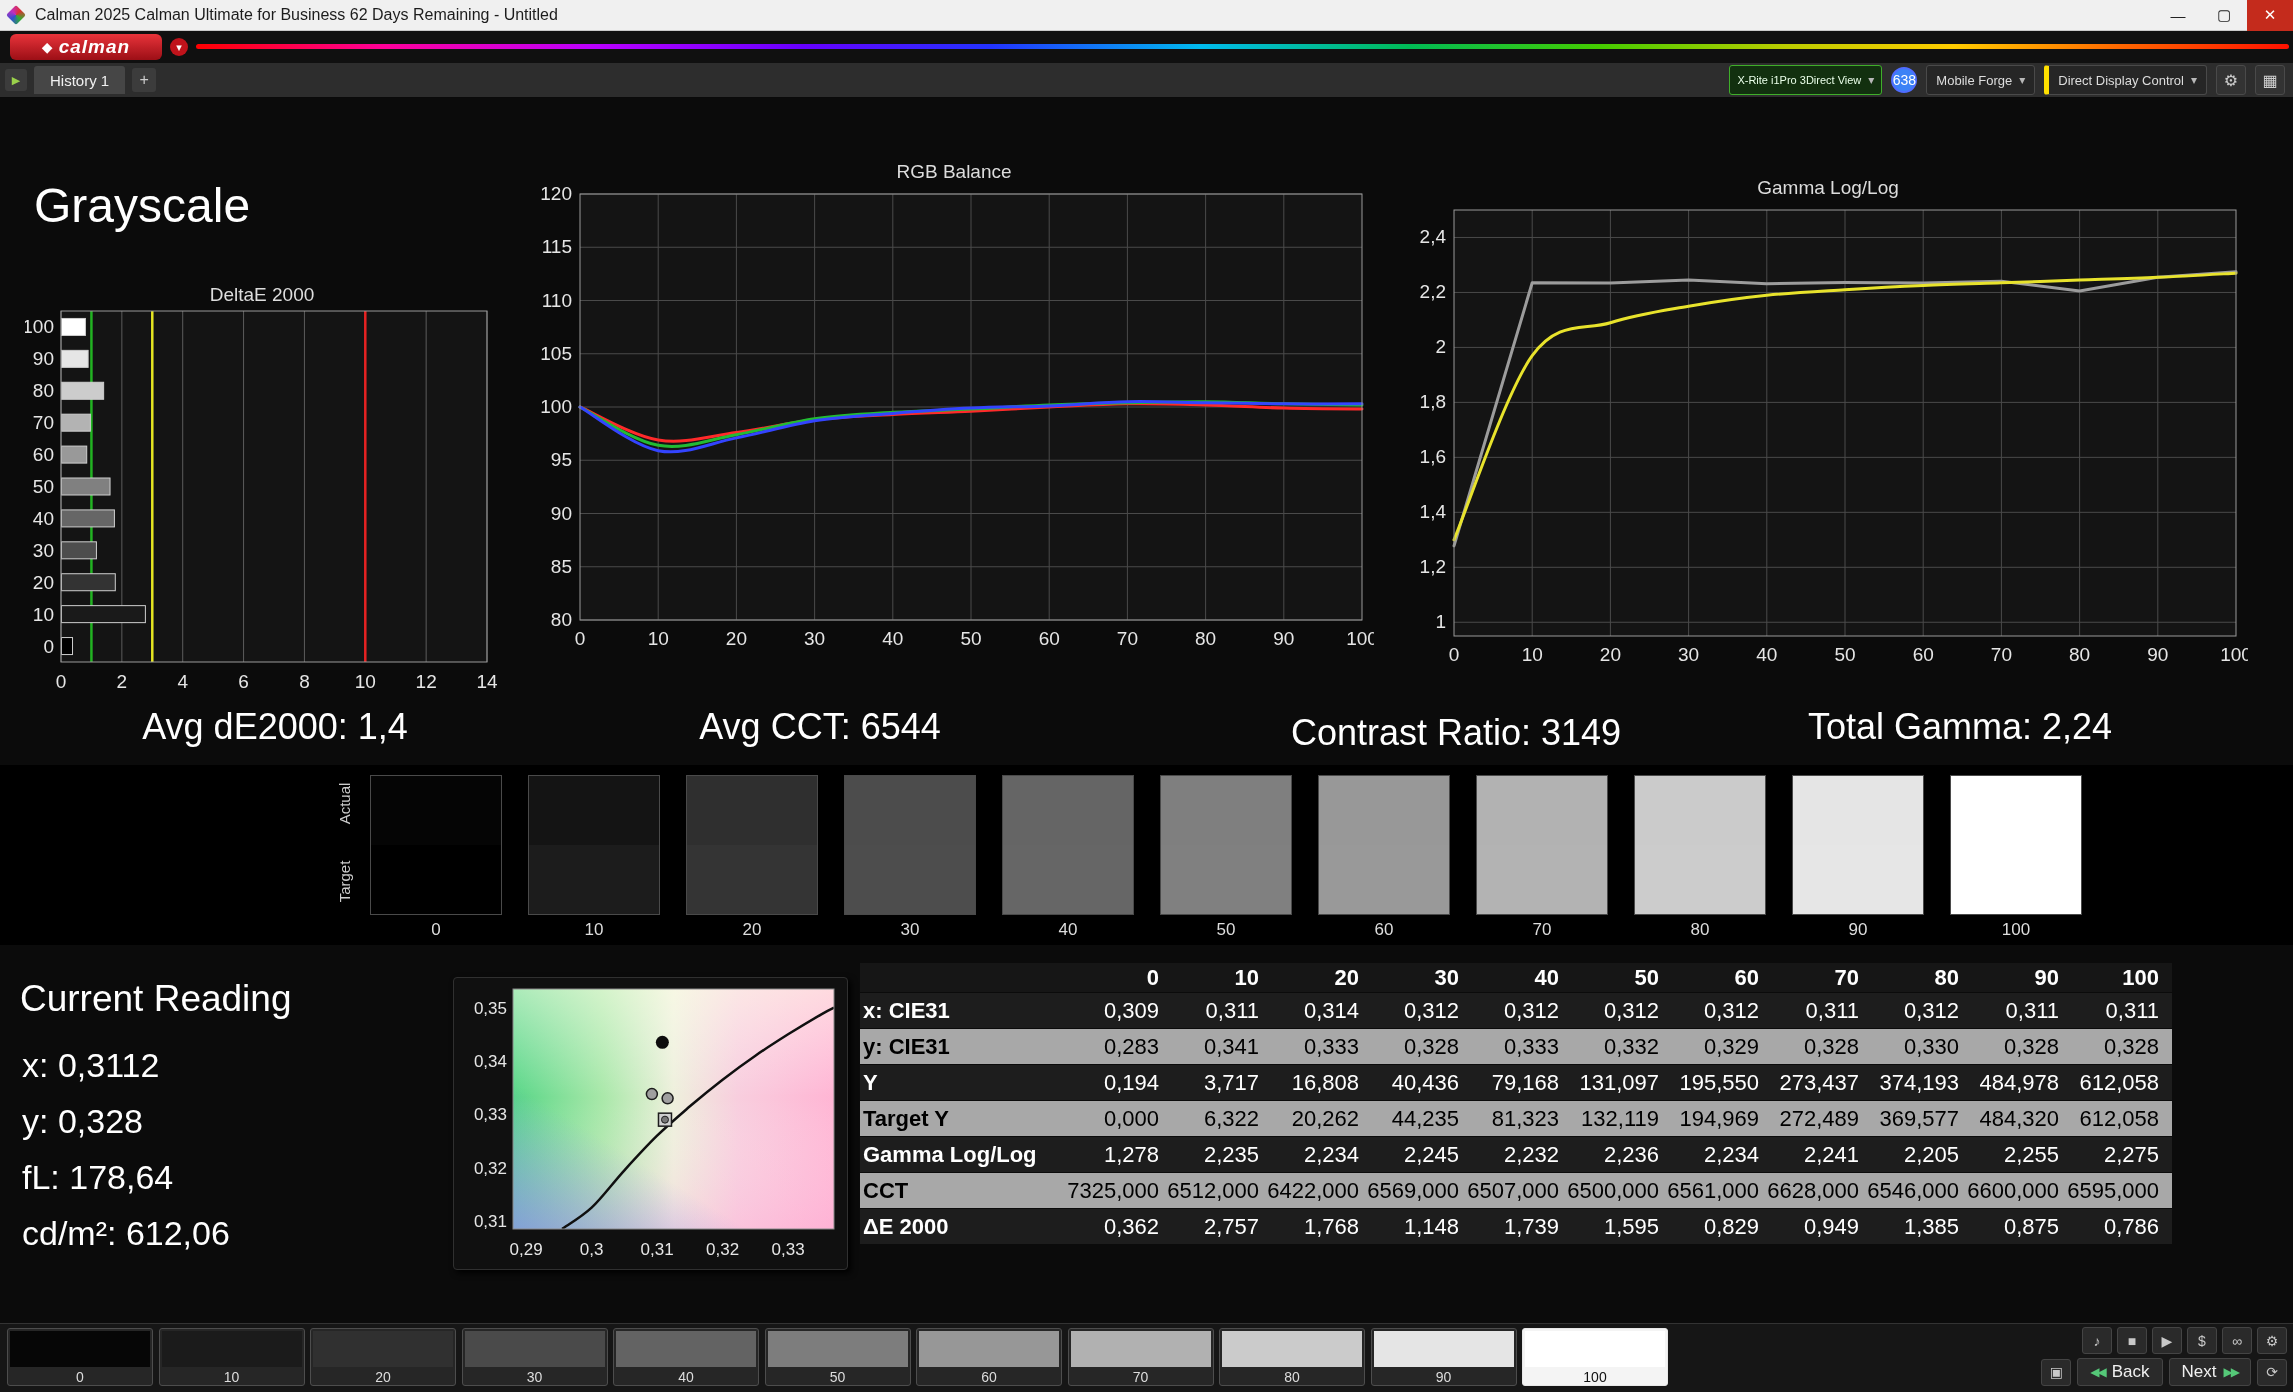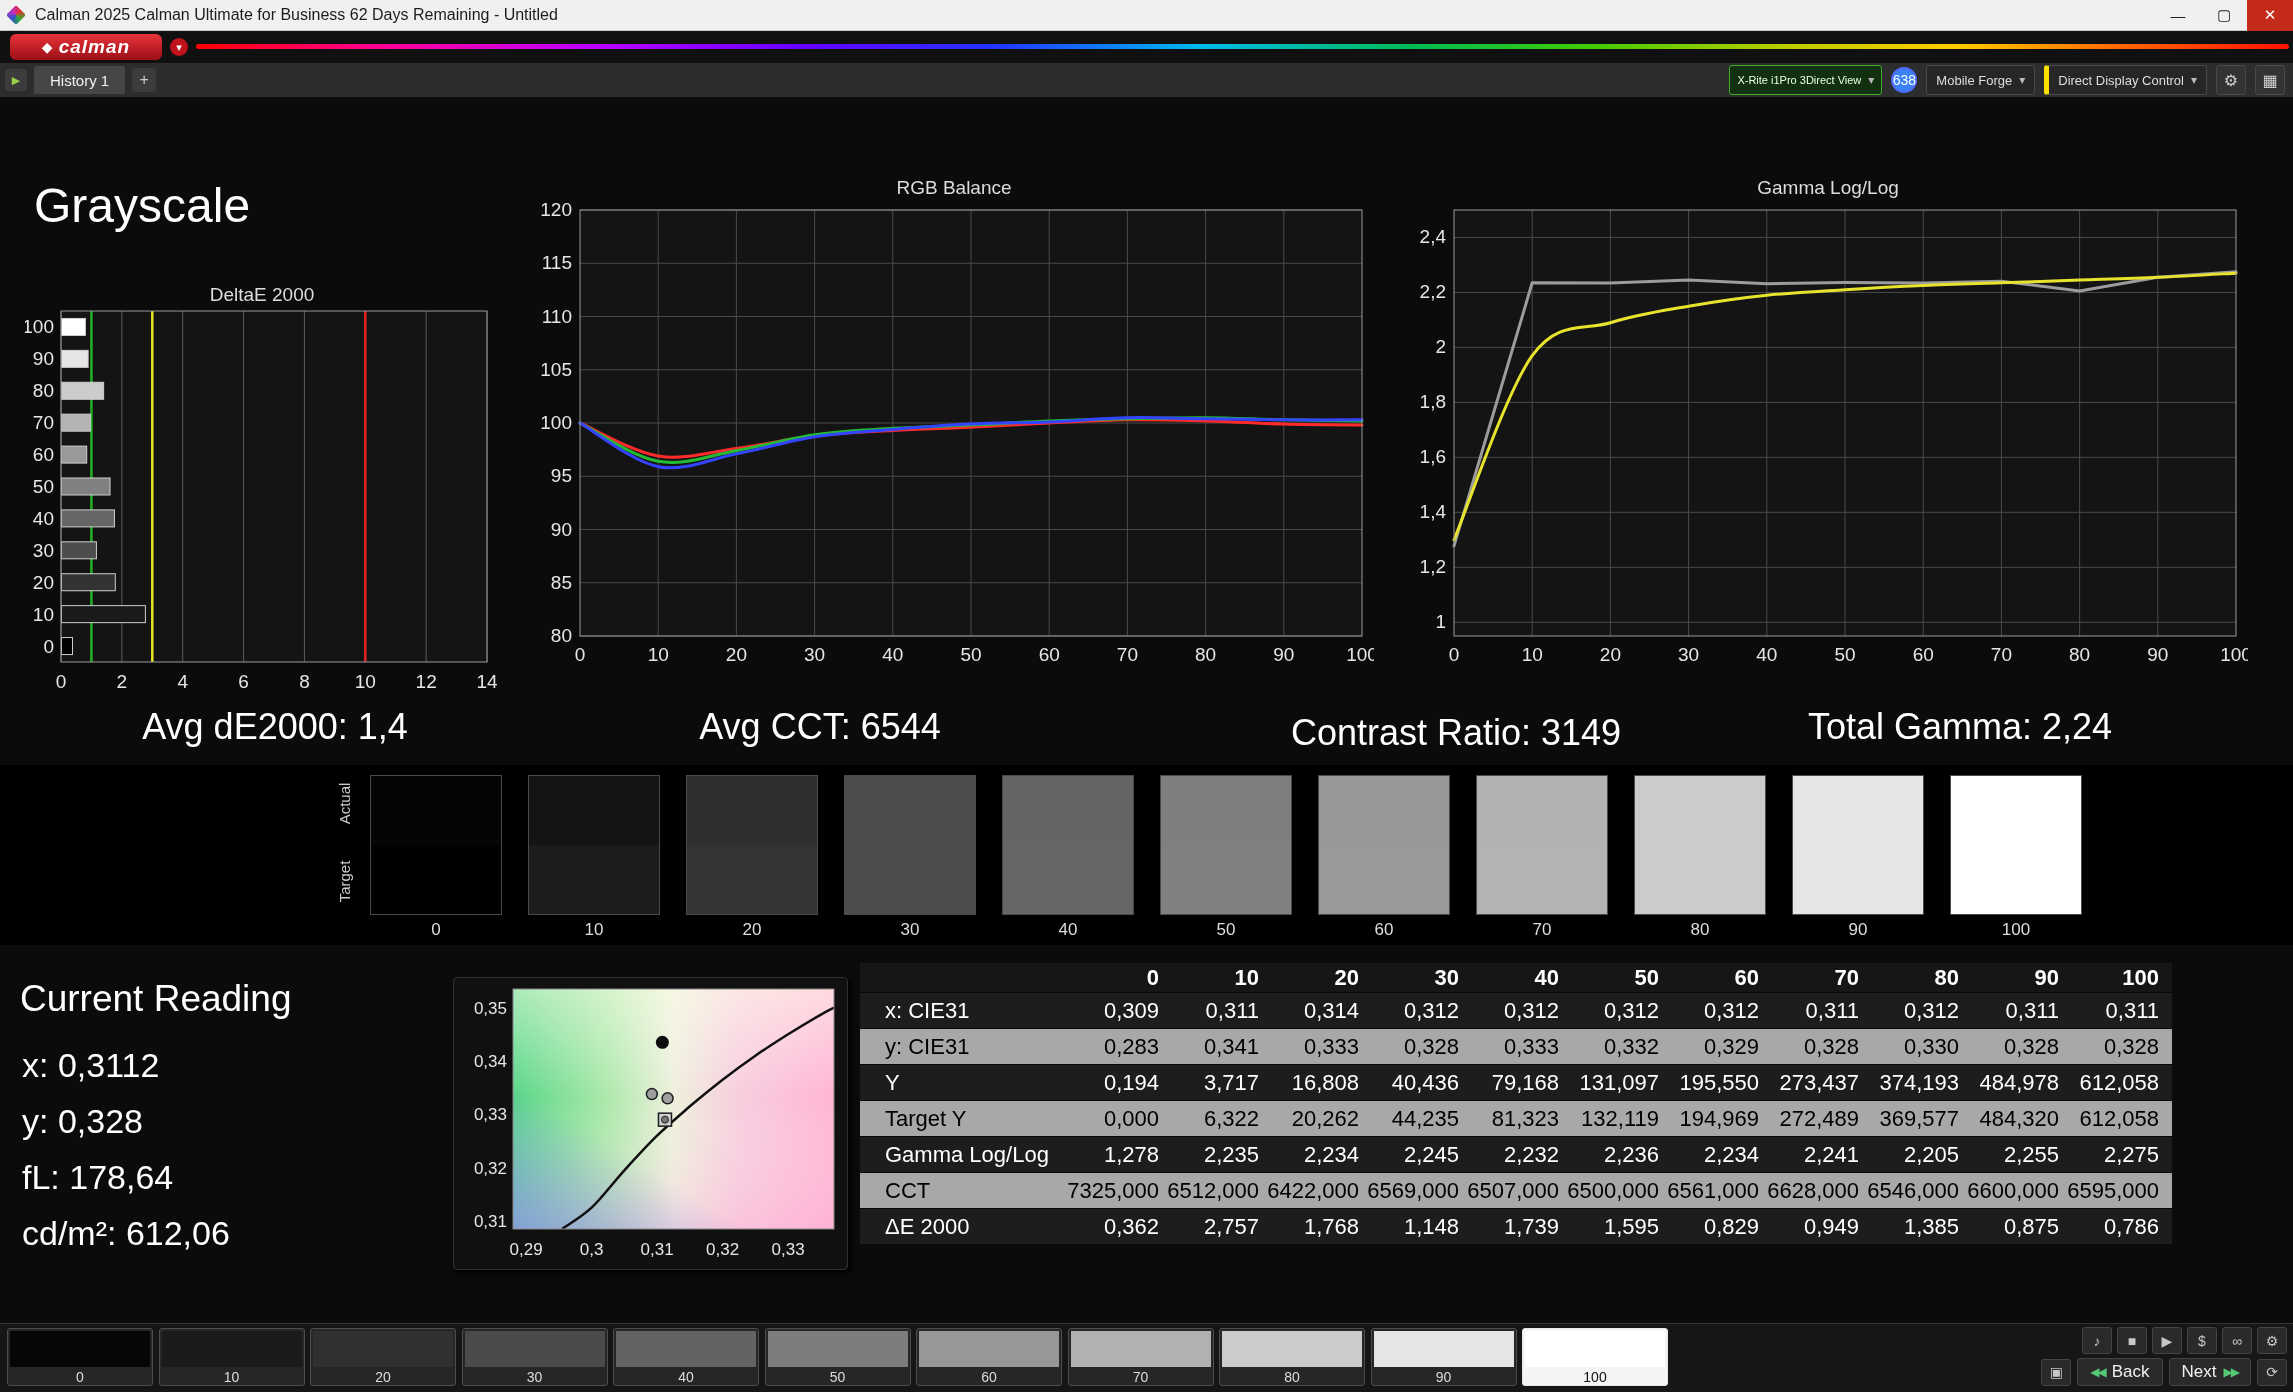--- a/index.html
+++ b/index.html
@@ -34,21 +34,21 @@
   .dd-icon{color:#b8b8b8;font-size:12px;margin-left:7px;}
   .badge{width:26px;height:26px;border-radius:50%;background:#3b82f6;border:2px solid #4f6cff;color:#fff;font-size:14px;display:flex;align-items:center;justify-content:center;}
   .source-box,.control-box{display:flex;align-items:center;height:30px;background:#262626;border:1px solid #4a4a4a;border-radius:3px;padding:0 9px;color:#ddd;font-size:13px;}
   .control-box{border-left:5px solid #ffe000;}
   .sq-btn{width:30px;height:30px;background:#333;border:1px solid #4a4a4a;border-radius:3px;color:#ccc;font-size:16px;display:flex;align-items:center;justify-content:center;}
   
   .page-title{position:absolute;left:34px;top:178px;font-size:48px;font-weight:400;color:#fff;}
   .chart{position:absolute;}
   .chart-title{text-align:center;color:#ddd;font-size:19px;height:24px;line-height:24px;}
   #c-deltae{left:25px;top:283px;width:474px;}
-  #c-rgb{left:534px;top:176px;width:840px;}
+  #c-rgb{left:534px;top:160px;width:840px;}
   #c-gamma{left:1408px;top:176px;width:840px;}
   svg{display:block;}
   .stat{position:absolute;top:704px;height:46px;line-height:46px;color:#fff;font-size:36px;text-align:center;white-space:nowrap;}
   #stat-de{left:55px;width:440px;}
   #stat-cct{left:600px;width:440px;}
   #stat-contrast{left:1196px;width:520px;margin-top:6px;}
   #stat-gamma{left:1700px;width:520px;}
   
   .swatch-strip{position:absolute;left:0;top:765px;width:2293px;height:180px;background:#000;}
   .rot-label{position:absolute;width:64px;text-align:center;color:#ccc;font-size:15px;transform:rotate(-90deg);}
@@ -61,21 +61,21 @@
   
   .cr-title{position:absolute;left:20px;top:978px;font-size:37px;color:#fff;}
   .cr-line{position:absolute;left:22px;color:#fff;font-size:34px;white-space:nowrap;}
   #cr-x{top:1046px;} #cr-y{top:1102px;} #cr-fl{top:1158px;} #cr-cd{top:1214px;}
   
   .cie-panel{position:absolute;left:453px;top:977px;width:395px;height:293px;background:#101010;border:1px solid #303030;border-radius:4px;box-shadow:3px 3px 6px #000;}
   
   #meas-table{position:absolute;left:860px;top:963px;width:1312px;font-size:22px;}
   .trow{display:flex;height:36px;border-bottom:1px solid #0b0b0b;}
   .trow.header{height:30px;}
-  .tlabel{width:212px;display:flex;align-items:center;padding-left:25px;font-weight:normal;}
+  .tlabel{width:212px;display:flex;align-items:center;padding-left:3px;font-weight:bold;}
   .tcell{width:100px;display:flex;align-items:center;justify-content:flex-end;padding-right:13px;}
   .trow.header .tcell{color:#fff;font-weight:bold;background:#161616;}
   .trow.header .tlabel{background:#161616;}
   .trow.dark .tlabel,.trow.dark .tcell{background:#1d1d1d;color:#fff;}
   .trow.light .tlabel,.trow.light .tcell{background:#a8a8a8;color:#000;text-align:center;}
   
   .toolbar{position:absolute;left:0;top:1323px;width:2293px;height:69px;background:#161616;border-top:1px solid #333;}
   .step{position:absolute;top:4px;width:146px;height:58px;background:#262626;border:1px solid #4d4d4d;border-radius:3px;padding:2px;}
   .step-sw{height:36px;}
   .step-lb{text-align:center;color:#ddd;font-size:14px;margin-top:2px;}

